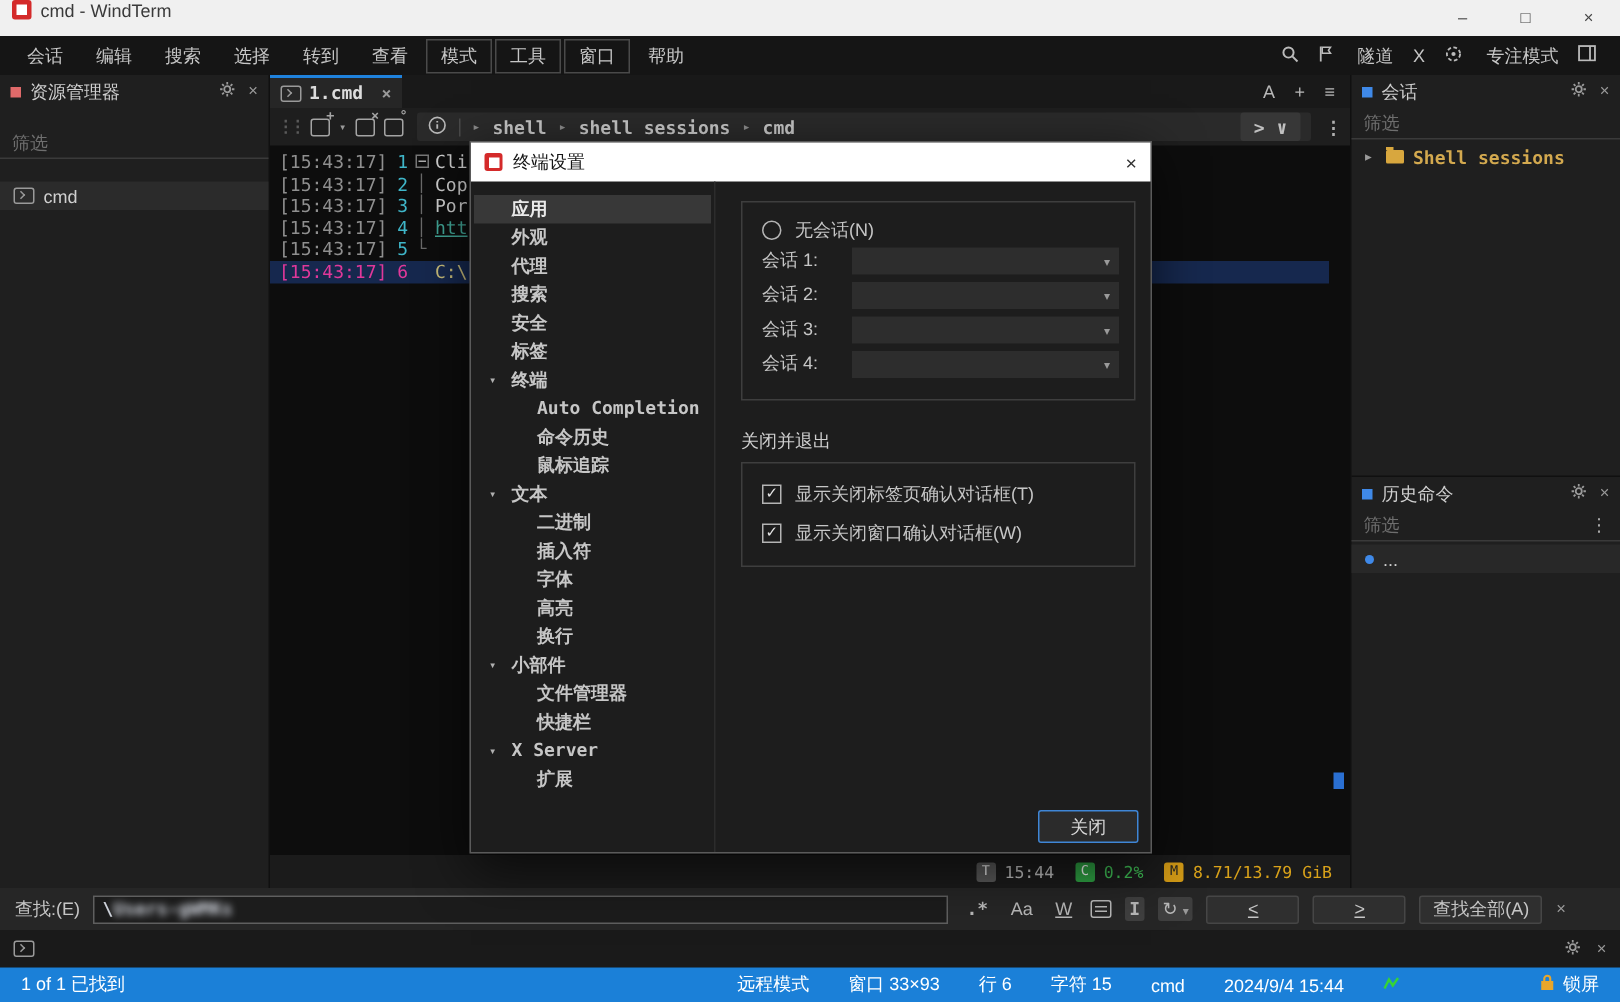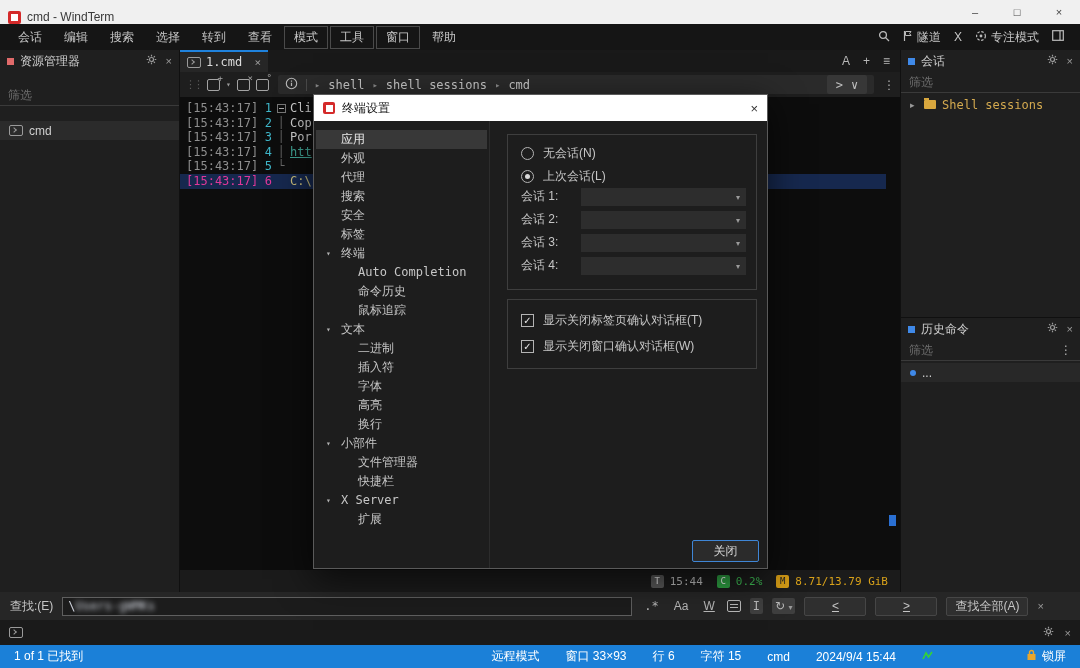--- a/index.html
+++ b/index.html
@@ -1,35 +1,35 @@
 <!DOCTYPE html>
 <html><head>
 <meta charset="utf-8">
 <style>
   * { margin:0; padding:0; box-sizing:border-box; }
   html,body { width:1080px; height:668px; overflow:hidden; }
   body { font-family:"Liberation Sans","DejaVu Sans",sans-serif; font-size:12px; color:#c8c8c8; background:#0c0c0c; }
-  .mono { font-family:"DejaVu Sans Mono","Liberation Mono",monospace; }
+  .mono { font-family:"DejaVu Sans Mono","Liberation Mono",monospace;font-weight:bold; }
   .app { position:relative; width:1080px; height:668px; background:#141414; }
 
   
-  .titlebar { height:24px; background:#f0f0f0; color:#333; display:flex; align-items:flex-end; padding-left:8px; gap:6px; }
+  .titlebar { height:24px; background:#f0f0f0; color:#333; display:flex; align-items:flex-start; padding-left:8px; gap:6px; }
   .logo { width:13px; height:13px; background:#d42a2a; border-radius:2px; position:relative; flex:0 0 auto; }
   .logo::after { content:""; position:absolute; left:3px; top:3px; width:7px; height:7px; background:#fff; }
   .logo.small { width:12px; height:12px; }
   .title-text { font-size:12px; color:#3a3a3a; }
   .win-controls { margin-left:auto; display:flex; height:100%; }
   .win-btn { width:42px; display:flex; align-items:center; justify-content:center; color:#444; font-size:11px; }
 
   
   .menubar { height:26px; background:#151515; display:flex; align-items:center; padding:0 8px; gap:2px; }
   .menu-item { padding:2px 9px; color:#c6c6c6; border:1px solid transparent; }
   .menu-item.boxed { border-color:#4a4a4a; }
   .menubar-right { margin-left:auto; display:flex; align-items:center; gap:13px; padding-right:8px; color:#c6c6c6; }
-  .mr-group { display:flex; align-items:center; gap:4px; }
+  .mr-group { display:flex; align-items:center; gap:16px; }
 
   
   .main { display:flex; height:542px; }
   .left-panel { width:180px; background:#1f1f1f; border-right:1px solid #101010; display:flex; flex-direction:column;gap:13px; }
   .right-panel { width:180px; background:#1f1f1f; border-left:1px solid #101010; display:flex; flex-direction:column; }
   .center { width:720px; display:flex; flex-direction:column; background:#0d0d0d; }
 
   .panel-header { height:22px; display:flex; align-items:center; padding:0 7px; gap:6px; color:#cfcfcf; flex:0 0 auto; }
   .sq { width:7px; height:7px; flex:0 0 auto; }
   .sq-red { background:#e06a6a; }
@@ -92,28 +92,28 @@
   .hist-filter { display:flex; align-items:center; }
   .hist-filter .dots-v { margin-left:auto; }
   .hist-item { background:#282828; }
   .bluedot { width:6px; height:6px; border-radius:50%; background:#3f89e8; flex:0 0 auto; }
 
   
   .dialog { position:absolute; left:313px; top:94px; width:455px; height:475px; background:#1d1d1d; border:1px solid #5a5a5a; box-shadow:0 10px 34px rgba(0,0,0,.65); display:flex; flex-direction:column; z-index:10; }
   .dlg-title { height:26px; background:#ffffff; color:#141414; display:flex; align-items:center; gap:7px; padding:0 9px; flex:0 0 auto; }
   .dlg-title .xglyph { margin-left:auto; color:#333; font-size:13px; }
   .dlg-body { flex:1; display:flex; position:relative; }
-  .dlg-nav { width:176px; padding-top:9px; border-right:1px solid #2c2c2c; }
+  .dlg-nav { width:163px; padding-top:9px; border-right:1px solid #2c2c2c; }
   .nav-item { height:19px; line-height:19px; padding-left:25px; color:#c6c6c6; position:relative; margin:0 2px; white-space:nowrap; }
   .nav-item.child { padding-left:42px; }
   .nav-item.selected { background:#383838; color:#eaeaea; }
   .nav-item .arr { position:absolute; left:10px; top:0; font-size:8px; color:#b0b0b0; }
   .dlg-content { flex:1; padding:13px 10px 0 17px; position:relative; }
   .group-label { color:#cfcfcf; margin-bottom:5px; }
-  .groupbox { border:1px solid #3e3e3e; padding:7px 10px 9px 13px; margin-bottom:9px; }
+  .groupbox { border:1px solid #3e3e3e; padding:7px 10px 9px 13px; margin-bottom:19px; }
   .radio-row { height:23px; display:flex; align-items:center; gap:9px; color:#c6c6c6; }
   .radio { width:13px; height:13px; border:1px solid #b4b4b4; border-radius:50%; position:relative; flex:0 0 auto; }
   .radio.on::after { content:""; position:absolute; inset:3px; background:#d8d8d8; border-radius:50%; }
   .sess-row { height:23px; display:flex; align-items:flex-start; gap:8px; }
   .sess-label { width:52px; color:#c6c6c6; flex:0 0 auto; }
   .combo { flex:1; height:18px; background:#2d2d2d; display:flex; align-items:center; justify-content:flex-end; padding-right:6px; color:#7a7a7a; }
   .check-row { height:26px; display:flex; align-items:center; gap:9px; color:#c6c6c6; }
   .checkbox { width:13px; height:13px; border:1px solid #b4b4b4; display:flex; align-items:center; justify-content:center; font-size:10px; color:#e6e6e6; flex:0 0 auto; }
   .dlg-close-btn { position:absolute; right:8px; bottom:6px; width:67px; height:22px; background:#2b2b2b; border:1px solid #3f86d6; border-radius:2px; color:#d8d8d8; display:flex; align-items:center; justify-content:center; }
 
@@ -387,24 +387,20 @@
         <div class="nav-item"><span class="arr">▾</span><span>X Server</span></div>
         <div class="nav-item child">扩展</div>
       </div>
 
       <div class="dlg-content">
         <div class="groupbox">
           <div class="radio-row">
             <span class="radio"></span>
             <span>无会话(N)</span>
           </div>
-          <div class="radio-row">
-            <span class="radio on"></span>
-            <span>上次会话(L)</span>
-          </div>
           <div class="sess-row">
             <span class="sess-label">会话 1:</span>
             <span class="combo">
                 <span class="caret">▾</span>
               </span>
           </div>
           <div class="sess-row">
             <span class="sess-label">会话 2:</span>
             <span class="combo">
                 <span class="caret">▾</span>
@@ -417,20 +413,21 @@
               </span>
           </div>
           <div class="sess-row">
             <span class="sess-label">会话 4:</span>
             <span class="combo">
                 <span class="caret">▾</span>
               </span>
           </div>
         </div>
 
+        <div class="group-label">关闭并退出</div>
         <div class="groupbox">
           <div class="check-row">
             <span class="checkbox">✓</span>
             <span>显示关闭标签页确认对话框(T)</span>
           </div>
           <div class="check-row">
             <span class="checkbox">✓</span>
             <span>显示关闭窗口确认对话框(W)</span>
           </div>
         </div>

